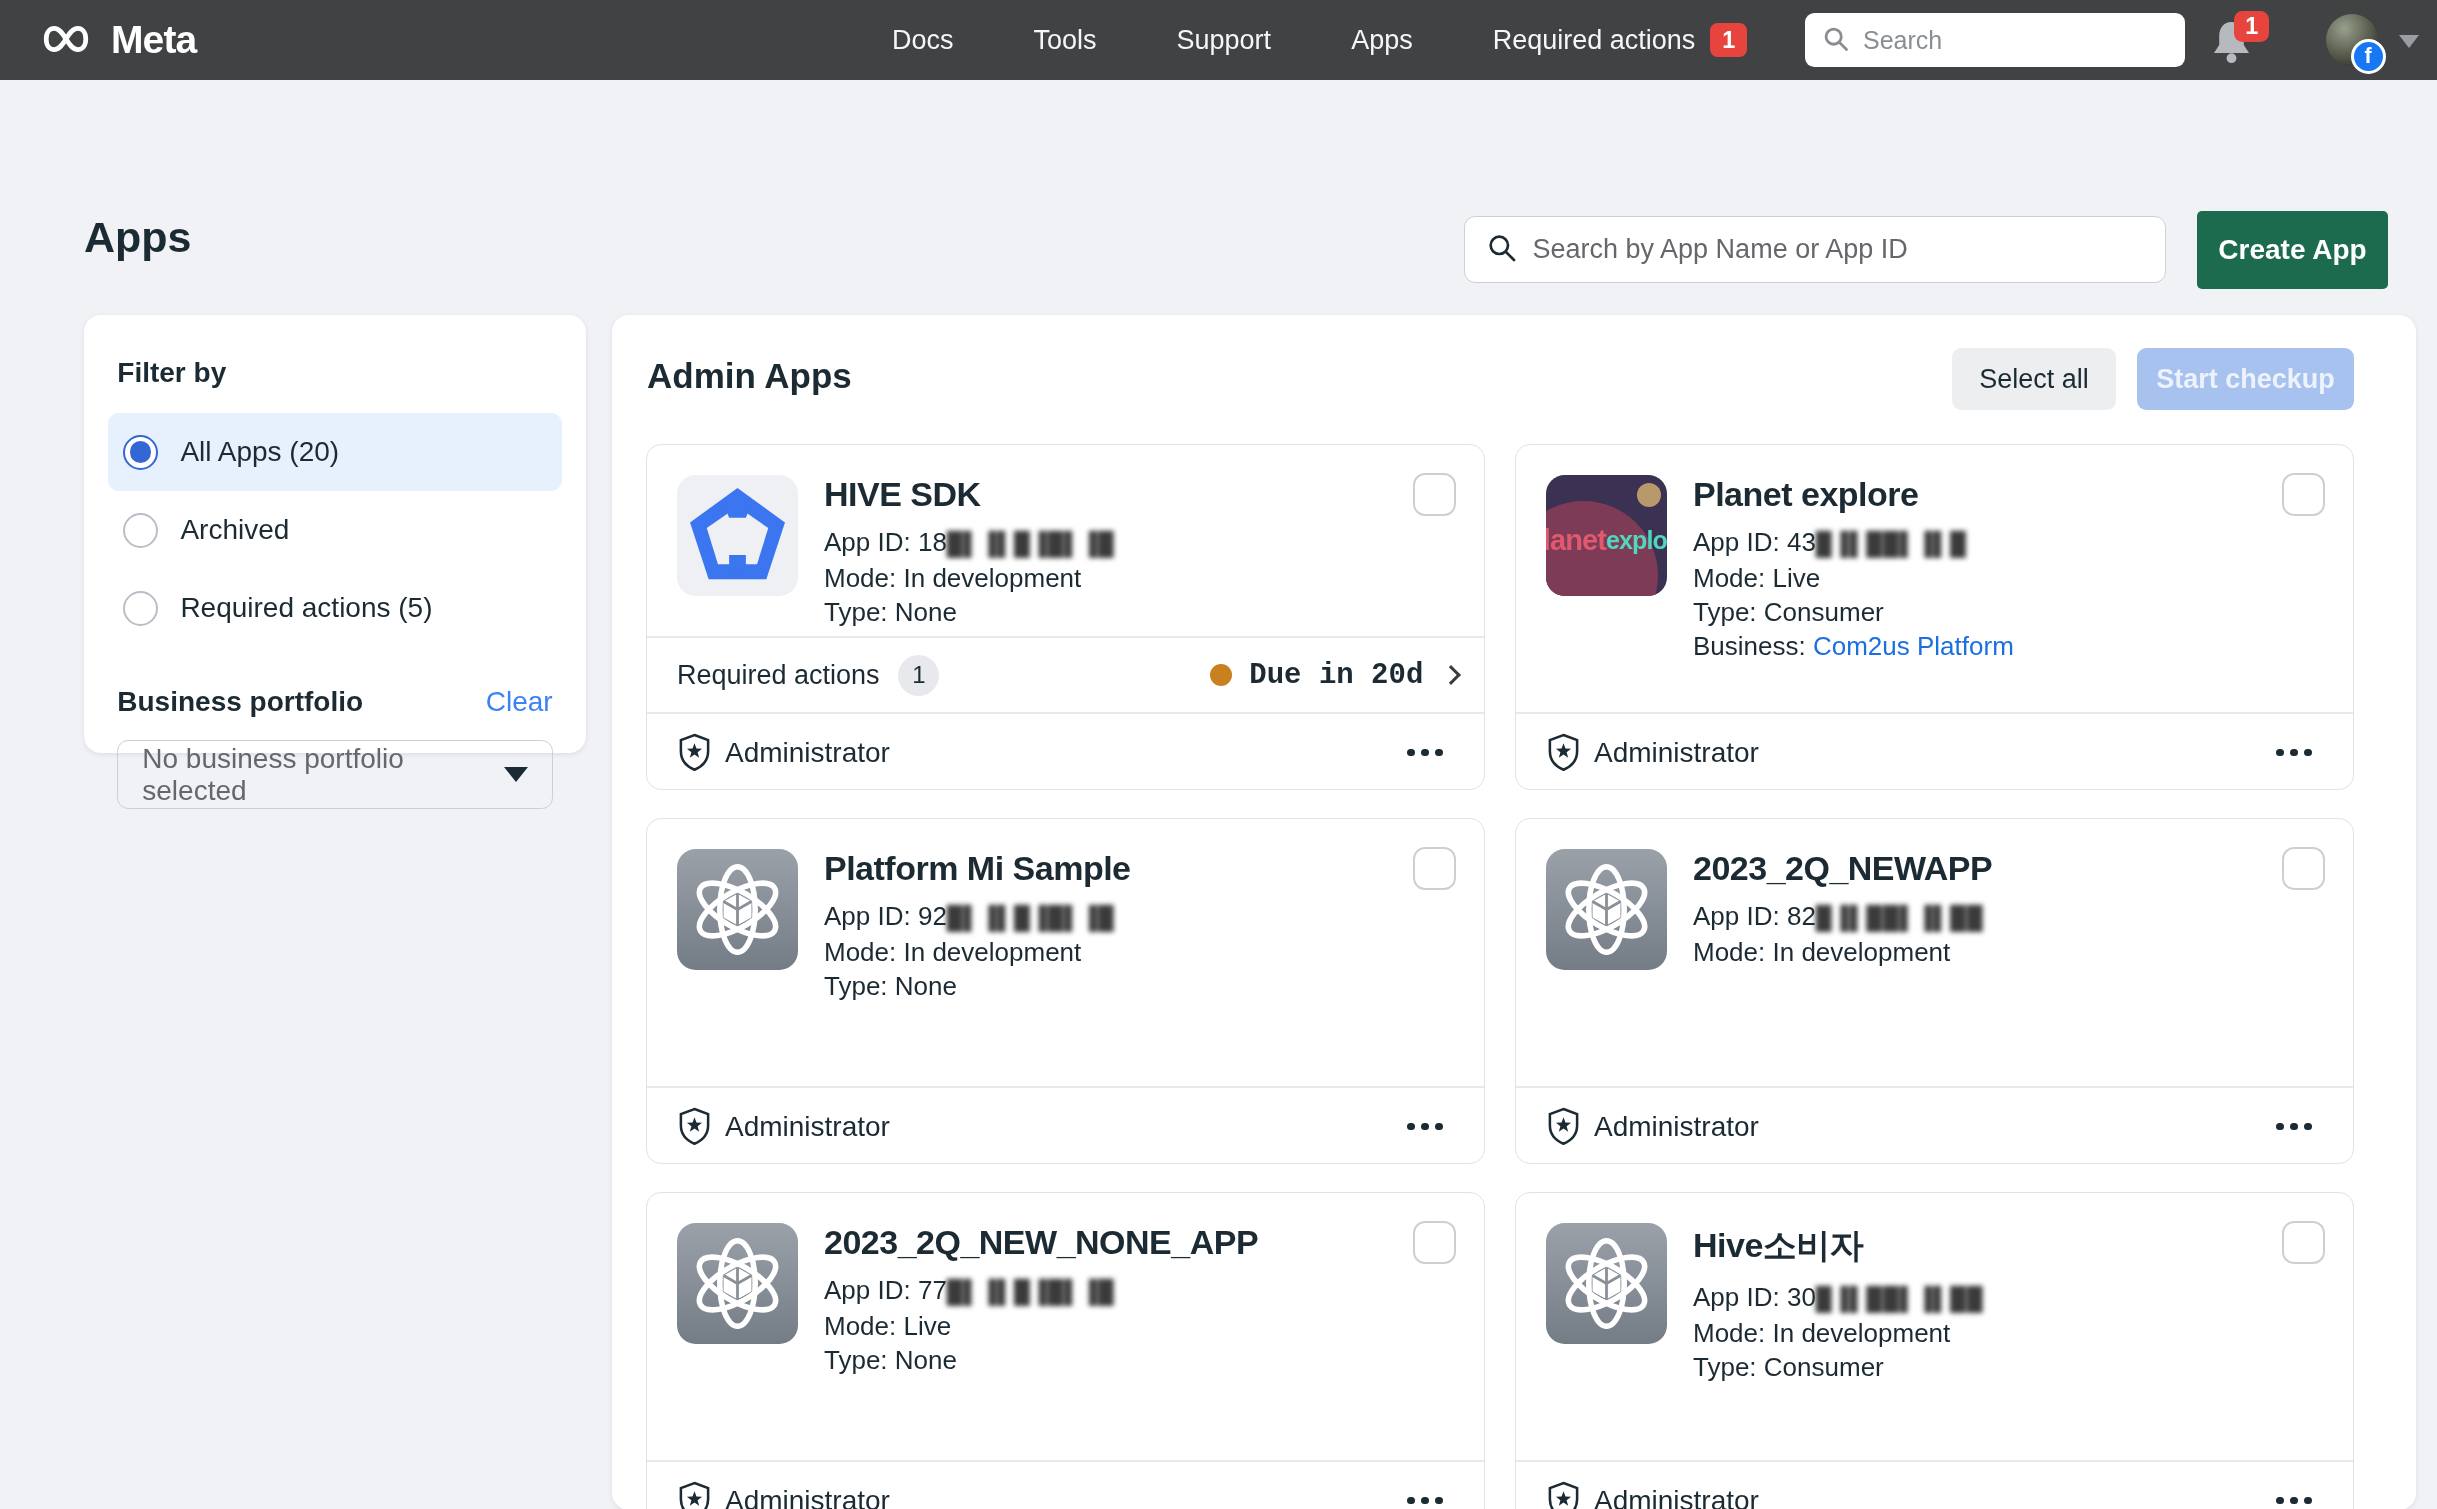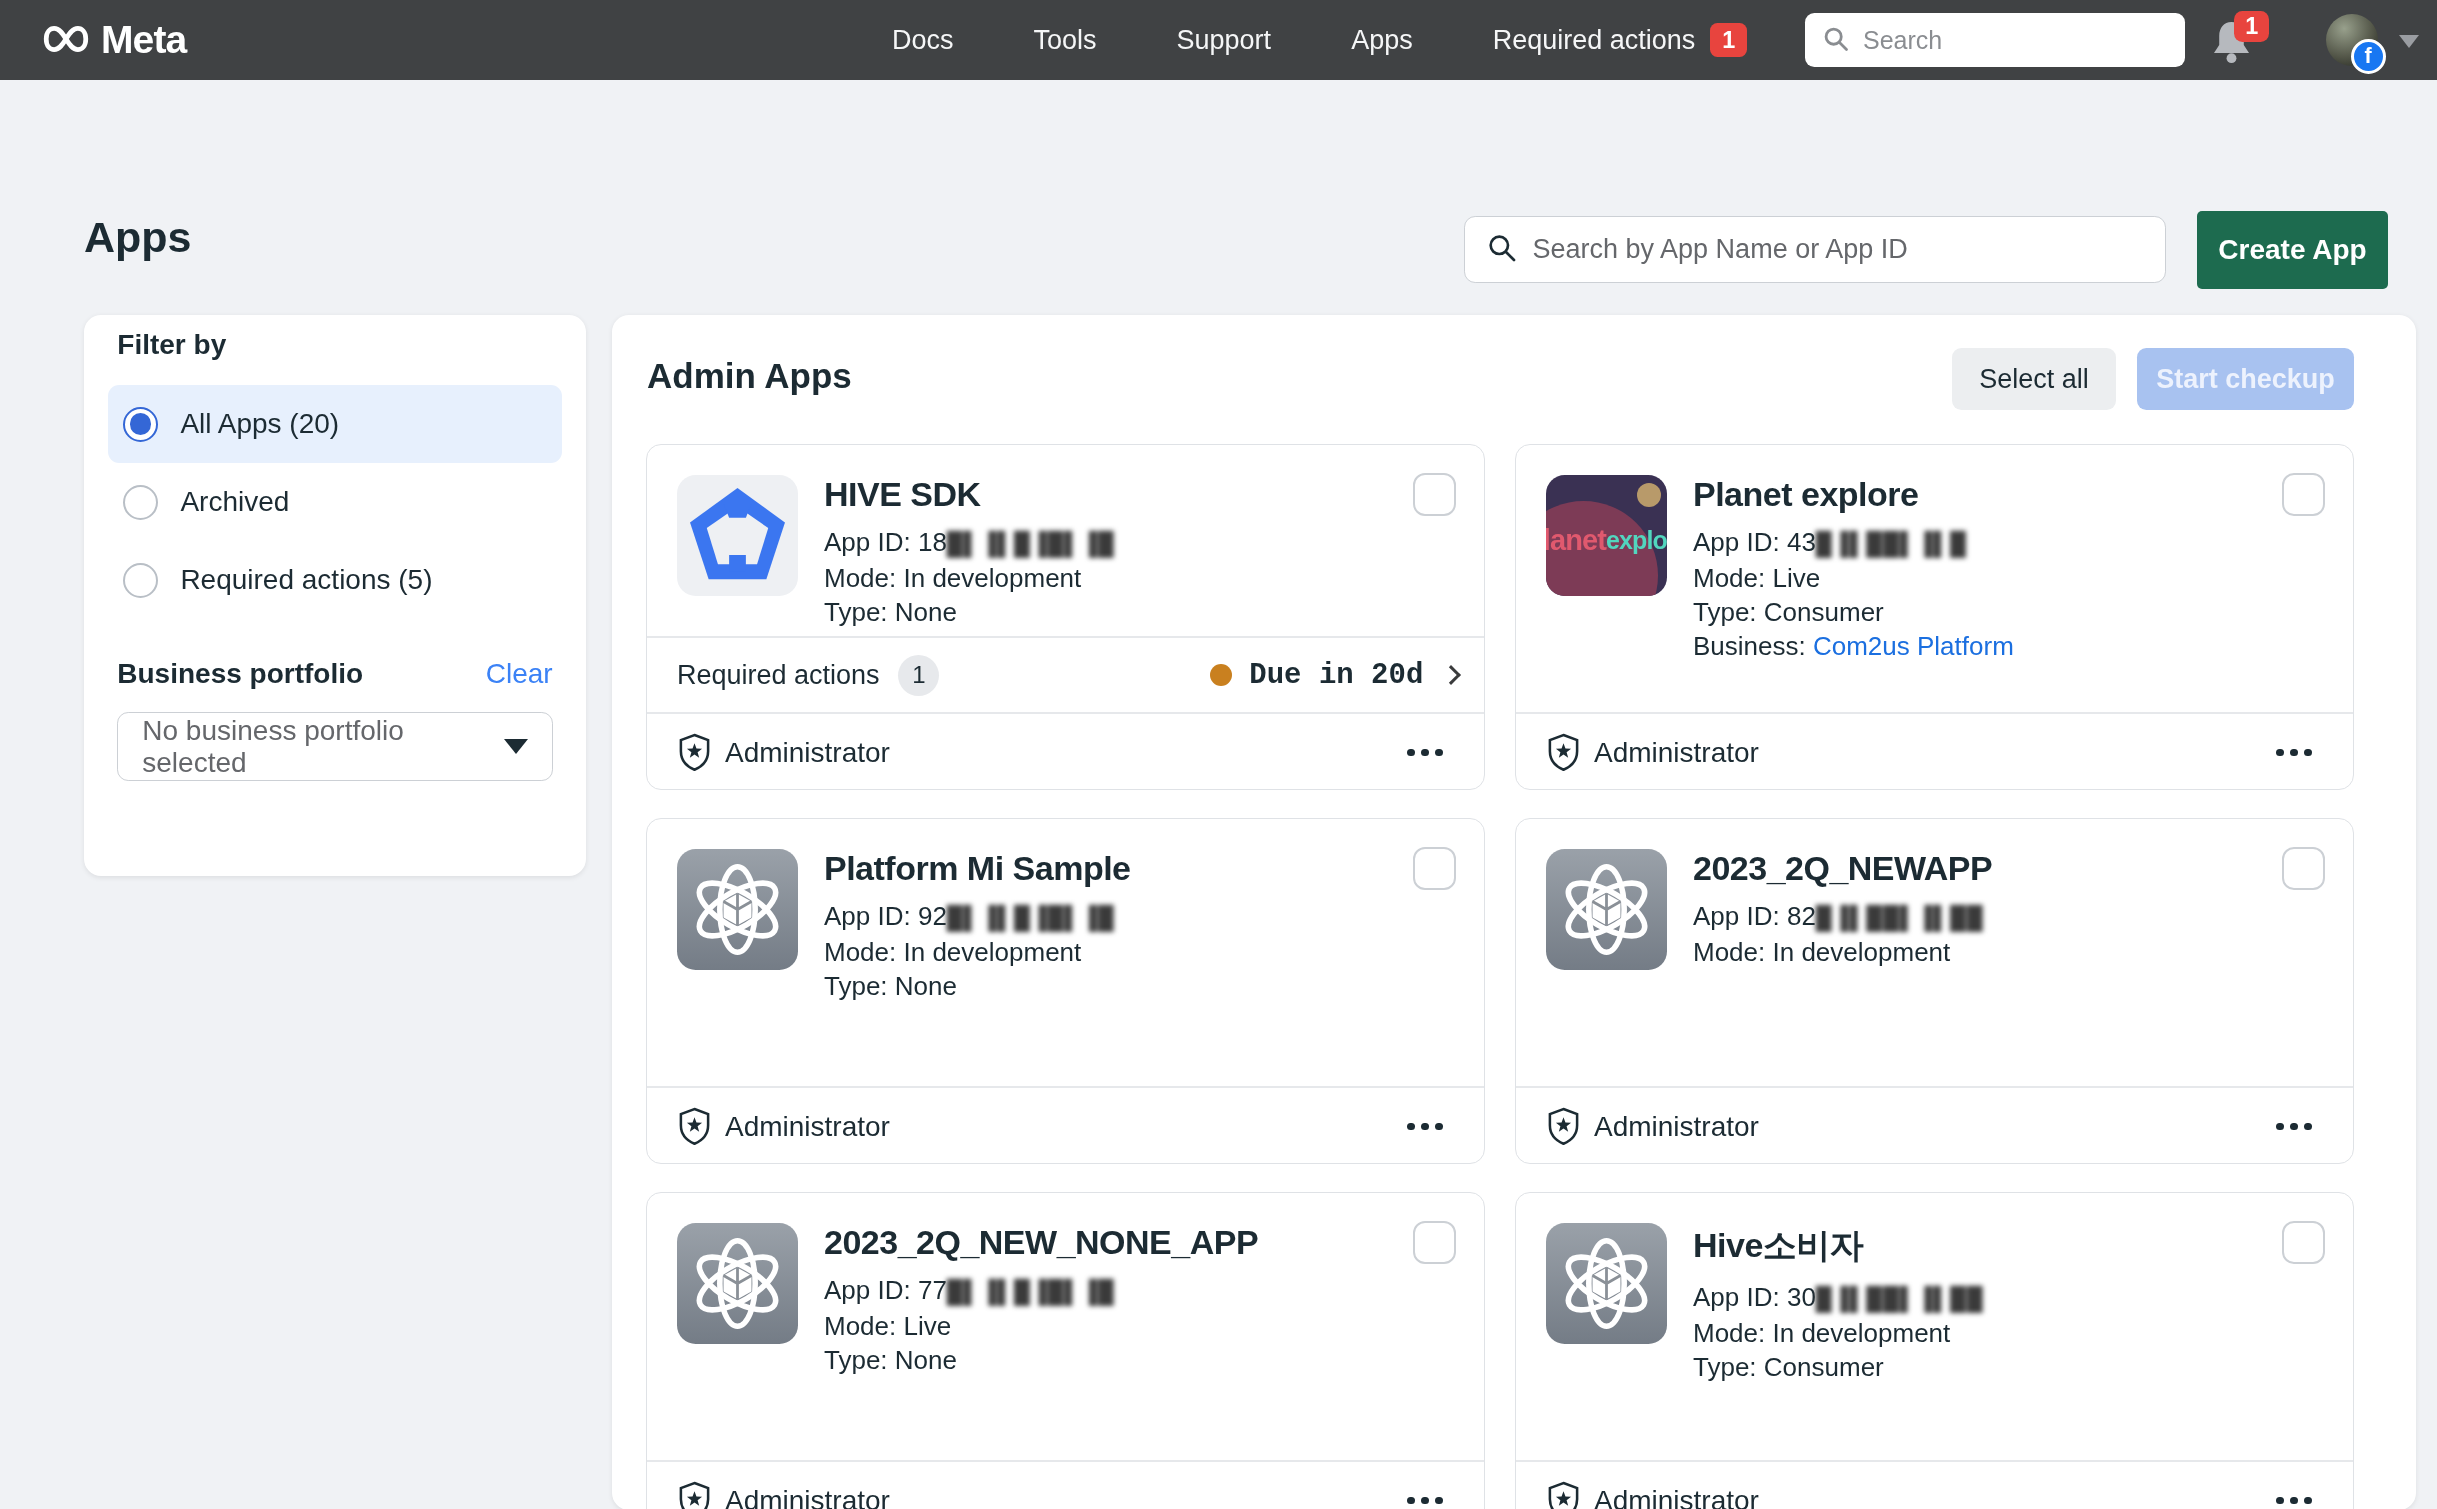--- a/index.html
+++ b/index.html
@@ -2,21 +2,21 @@
 <html style="font-size:15px"><head>
 <meta charset="utf-8">
 <style>
   * { margin:0; padding:0; box-sizing:border-box; }
   html,body { width:2438px; height:1509px; }
   body { font-family:"Liberation Sans","DejaVu Sans",sans-serif; color:#1c2b33; }
   .page { position:relative; width:2438px; height:1509px; background:#f0f2f5; overflow:hidden; }
 
   
   .nav { position:absolute; left:0; top:0; width:2438px; height:80px; background:#404244; }
-  .brand { position:absolute; left:37px; top:0; height:80px; display:flex; align-items:center; gap:6px; color:#fff; }
+  .brand { position:absolute; left:37px; top:0; height:80px; display:flex; align-items:center; gap:16px; color:#fff; }
   .brand-name { font-size:39px; font-weight:700; letter-spacing:-0.9px; }
   .nav-links { position:absolute; left:892px; top:0; height:80px; display:flex; align-items:center; gap:80px; }
   .nav-link { font-size:27px; color:#f5f6f7; display:flex; align-items:center; cursor:pointer; white-space:nowrap; }
   .nav-badge { background:#e8443e; color:#fff; font-size:23.4px; font-weight:600; padding:3.7px 12px; border-radius:7.5px; margin-left:15px; }
   .nav-search { position:absolute; left:1805px; top:13px; width:380px; height:54px; background:#fff; border-radius:9.3px; display:flex; align-items:center; gap:13px; padding:0 17px; }
   .nav-search input { border:none; outline:none; font-size:25px; width:100%; background:transparent; color:#1c2b33; font-family:inherit; }
   .nav-search input::placeholder { color:#8a8d91; }
   .bell-wrap { position:absolute; left:2210px; top:17px; width:56px; height:54px; cursor:pointer; }
   .bell-badge { position:absolute; left:24px; top:-5.6px; background:#e8443e; color:#fff; font-size:23.4px; font-weight:600; padding:1.9px 11.2px; border-radius:8.4px; }
   .avatar-wrap { position:absolute; left:2326px; top:14px; width:52px; height:52px; cursor:pointer; }
@@ -25,21 +25,21 @@
   .nav-caret { position:absolute; left:2399px; top:35px; width:0; height:0; border-left:10.3px solid transparent; border-right:10.3px solid transparent; border-top:13px solid #9a9da2; cursor:pointer; }
 
   
   .page-title { position:absolute; left:84px; top:213px; font-size:43px; font-weight:700; }
   .header-search { position:absolute; left:1464px; top:216px; width:702px; height:67px; background:#fff; border:1.9px solid #ccd0d5; border-radius:11.2px; display:flex; align-items:center; gap:15px; padding:0 20.5px; }
   .header-search input { border:none; outline:none; font-size:27px; width:100%; background:transparent; color:#1c2b33; font-family:inherit; }
   .header-search input::placeholder { color:#65676b; }
   .create-btn { position:absolute; left:2197px; top:211px; width:191px; height:78px; background:#1d6b4f; color:#fff; border:none; border-radius:5px; font-size:28px; font-weight:600; display:flex; align-items:center; justify-content:center; cursor:pointer; font-family:inherit;text-align:right; }
 
   
-  .filter-card { position:absolute; left:84px; top:315px; width:502px; height:561px; background:#fff; border-radius:17px; box-shadow:0 1.9px 5.6px rgba(0,0,0,0.08); padding:14px 24px; }
+  .filter-card { position:absolute; left:84px; top:315px; width:502px; height:438px; background:#fff; border-radius:17px; box-shadow:0 1.9px 5.6px rgba(0,0,0,0.08); padding:42px 24px; }
   .filter-title { font-size:28px; font-weight:700; margin:0 9.3px 24px; }
   .radio-row { display:flex; align-items:center; gap:22.4px; height:78px; border-radius:11.2px; padding:0 15px; font-size:28px; cursor:pointer; }
   .radio-row.selected { background:#e7f0fd; }
   .radio { width:35px; height:35px; border-radius:50%; border:2.8px solid #b9bfc6; background:#fff; position:relative; flex:none; }
   .radio-row.selected .radio { border-color:#3467d6; }
   .radio-row.selected .radio::after { content:''; position:absolute; inset:4.7px; border-radius:50%; background:#3467d6; }
   .bp-row { display:flex; justify-content:space-between; align-items:center; margin:39px 9.3px 0; }
   .bp-label { font-size:28px; font-weight:700; }
   .bp-clear { font-size:28px; color:#3b82f6; cursor:pointer; }
   .bp-select { margin:22.4px 9.3px 0; height:69px; border:1.9px solid #ccd0d5; border-radius:11.2px; display:flex; align-items:center; justify-content:space-between; padding:0 24px; font-size:28px; color:#65676b; cursor:pointer; }

